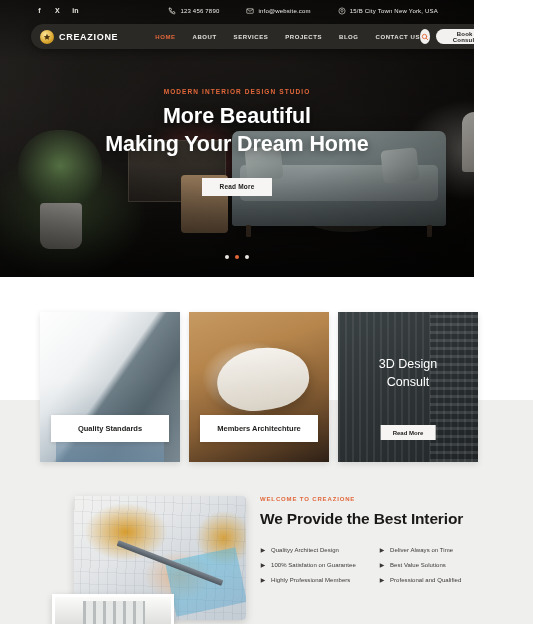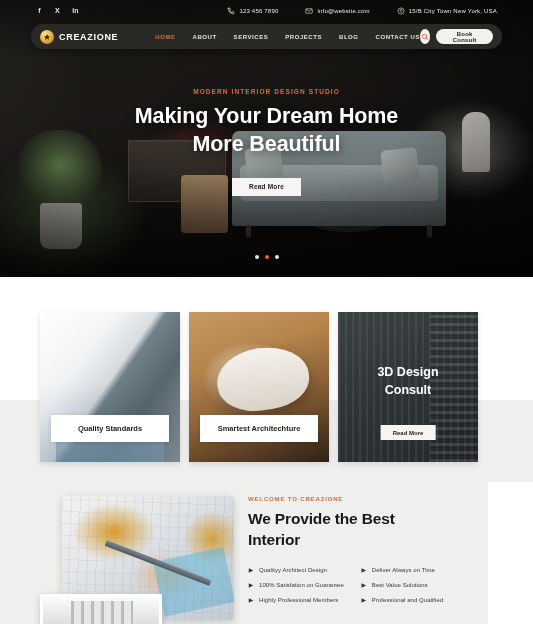--- a/index.html
+++ b/index.html
@@ -7,21 +7,21 @@
   body {
     font-family:"Liberation Sans", sans-serif;
     background:#ffffff;
     color:#1d1d1d;
     -webkit-font-smoothing:antialiased;
   }
 
   
   .hero {
     position:relative;
-    width:533px;
+    width:474px;
     height:277px;
     overflow:hidden;
     background:#2e2c2a;
   }
   
   .hero-photo {
     position:absolute; inset:0;
     background:
       radial-gradient(ellipse 120px 90px at 62px 215px, rgba(78,104,62,.85), rgba(78,104,62,0) 70%),
       radial-gradient(ellipse 80px 60px at 196px 160px, rgba(150,48,50,.55), rgba(150,48,50,0) 70%),
@@ -234,38 +234,38 @@
   }
   .card-label {
     position:absolute; left:11px; right:11px; bottom:20px;
     background:#ffffff; height:27px;
     display:flex; align-items:center; justify-content:center;
     font-size:7.5px; font-weight:700; color:#1f1d1b;
     box-shadow:0 1px 4px rgba(0,0,0,.14);
     text-align:center; padding:0 4px;
   }
   .c3-title {
-    position:absolute; left:0; right:0; top:52px;
+    position:absolute; left:0; right:0; top:44px;
     text-align:center; color:#ffffff;
-    font-size:12.5px; font-weight:700; line-height:1.42;
+    font-size:12.5px; font-weight:400; line-height:1.42;
   }
   .c3-btn {
     position:absolute; left:50%; transform:translateX(-50%); bottom:22px;
     height:15px; padding:0 12px;
     background:#f6f5f3; color:#24211f;
     font-size:6px; font-weight:700;
     display:flex; align-items:center; justify-content:center;
     border:none; cursor:pointer; font-family:inherit;
   }
 
   
   .about-sec {
-    position:relative; width:488px; height:142px;
+    position:relative; width:533px; height:142px;
     background:#efefee;
-    padding:0 40px;
+    padding:0 52px;
     display:flex;
   }
   .about-left {
     position:relative; width:200px; flex:0 0 200px; padding-top:14px;
   }
   .about-img {
     position:relative; width:172px; height:124px; margin-left:22px;
     border-radius:4px; overflow:hidden;
     background:
       radial-gradient(ellipse 58px 40px at 52px 36px, rgba(214,152,36,.95), rgba(214,152,36,0) 72%),
@@ -401,22 +401,22 @@
             <path d="m10.4 10.4 3.1 3.1"></path>
           </svg>
       </div>
       <button class="book-btn">Book Consult</button>
     </div>
   </div>
 
   <div class="hero-content">
     <div class="hero-eyebrow">MODERN INTERIOR DESIGN STUDIO</div>
     <div class="hero-title">
+      <div>More Beautiful</div>
       <div>Making Your Dream Home</div>
-      <div>More Beautiful</div>
     </div>
     <button class="hero-cta">Read More</button>
   </div>
 
   <div class="hero-dots">
     <span class="dot"></span>
     <span class="dot active"></span>
     <span class="dot"></span>
   </div>
 </div>
@@ -424,21 +424,21 @@
 <div class="cards-sec">
   <div class="cards">
 
     <div class="card c1">
       <div class="card-img"></div>
       <div class="card-label">Quality Standards</div>
     </div>
 
     <div class="card c2">
       <div class="card-img"></div>
-      <div class="card-label">Smartest Architechture</div>
+      <div class="card-label">Members Architechture</div>
     </div>
 
     <div class="card c3">
       <div class="card-img"></div>
       <div class="c3-title">
         <div>3D Design</div>
         <div>Consult</div>
       </div>
       <button class="c3-btn">Read More</button>
     </div>

